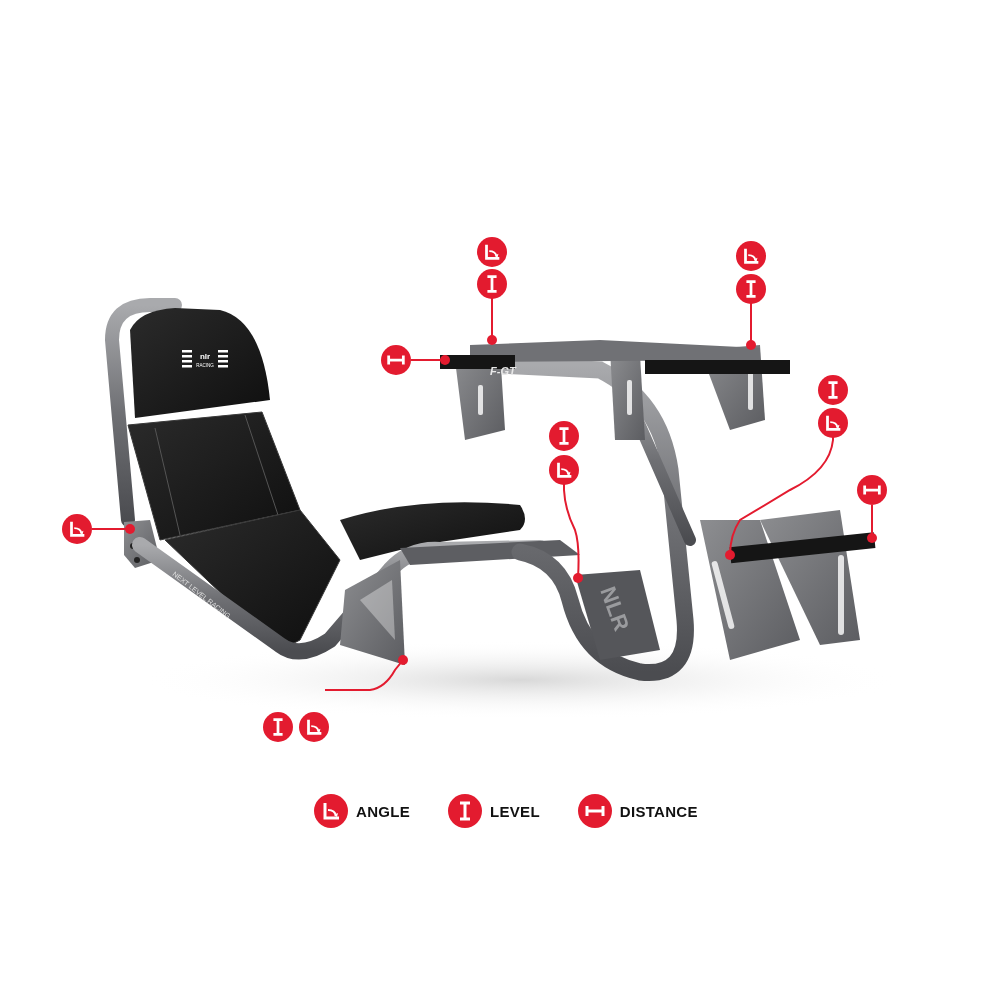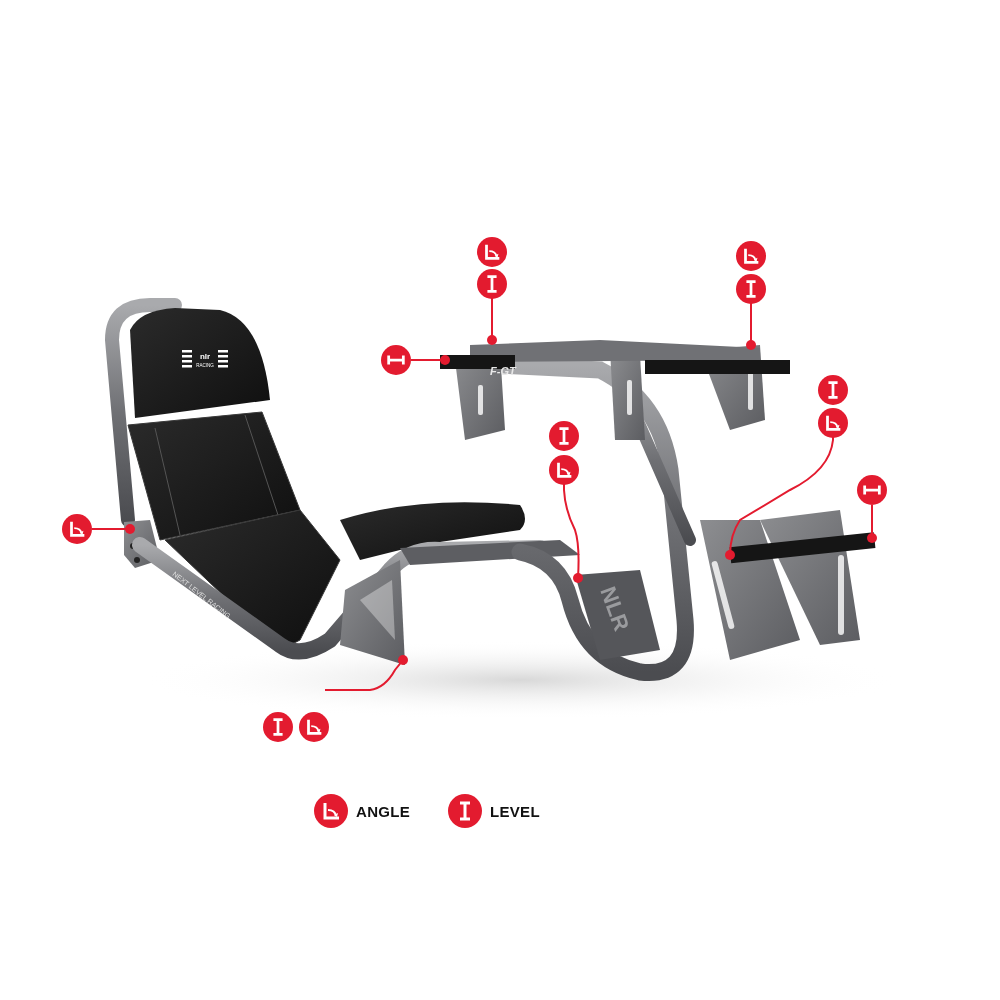--- a/index.html
+++ b/index.html
@@ -221,14 +221,22 @@
       <span class="legend-label">ANGLE</span>
     </div>
     <div class="legend-item">
       <span class="lbadge">
           <svg viewBox="0 0 24 24">
             <path d="M7 4 L17 4 M12 4 L12 20 M7 20 L17 20" stroke="#fff" stroke-width="3" fill="none"></path>
           </svg>
         </span>
       <span class="legend-label">LEVEL</span>
     </div>
+    <div class="legend-item">
+      <span class="lbadge">
+          <svg viewBox="0 0 24 24">
+            <path d="M4 7 L4 17 M4 12 L20 12 M20 7 L20 17" stroke="#fff" stroke-width="3" fill="none"></path>
+          </svg>
+        </span>
+      <span class="legend-label">DISTANCE</span>
+    </div>
   </div>
 </div>
 
 </body></html>

